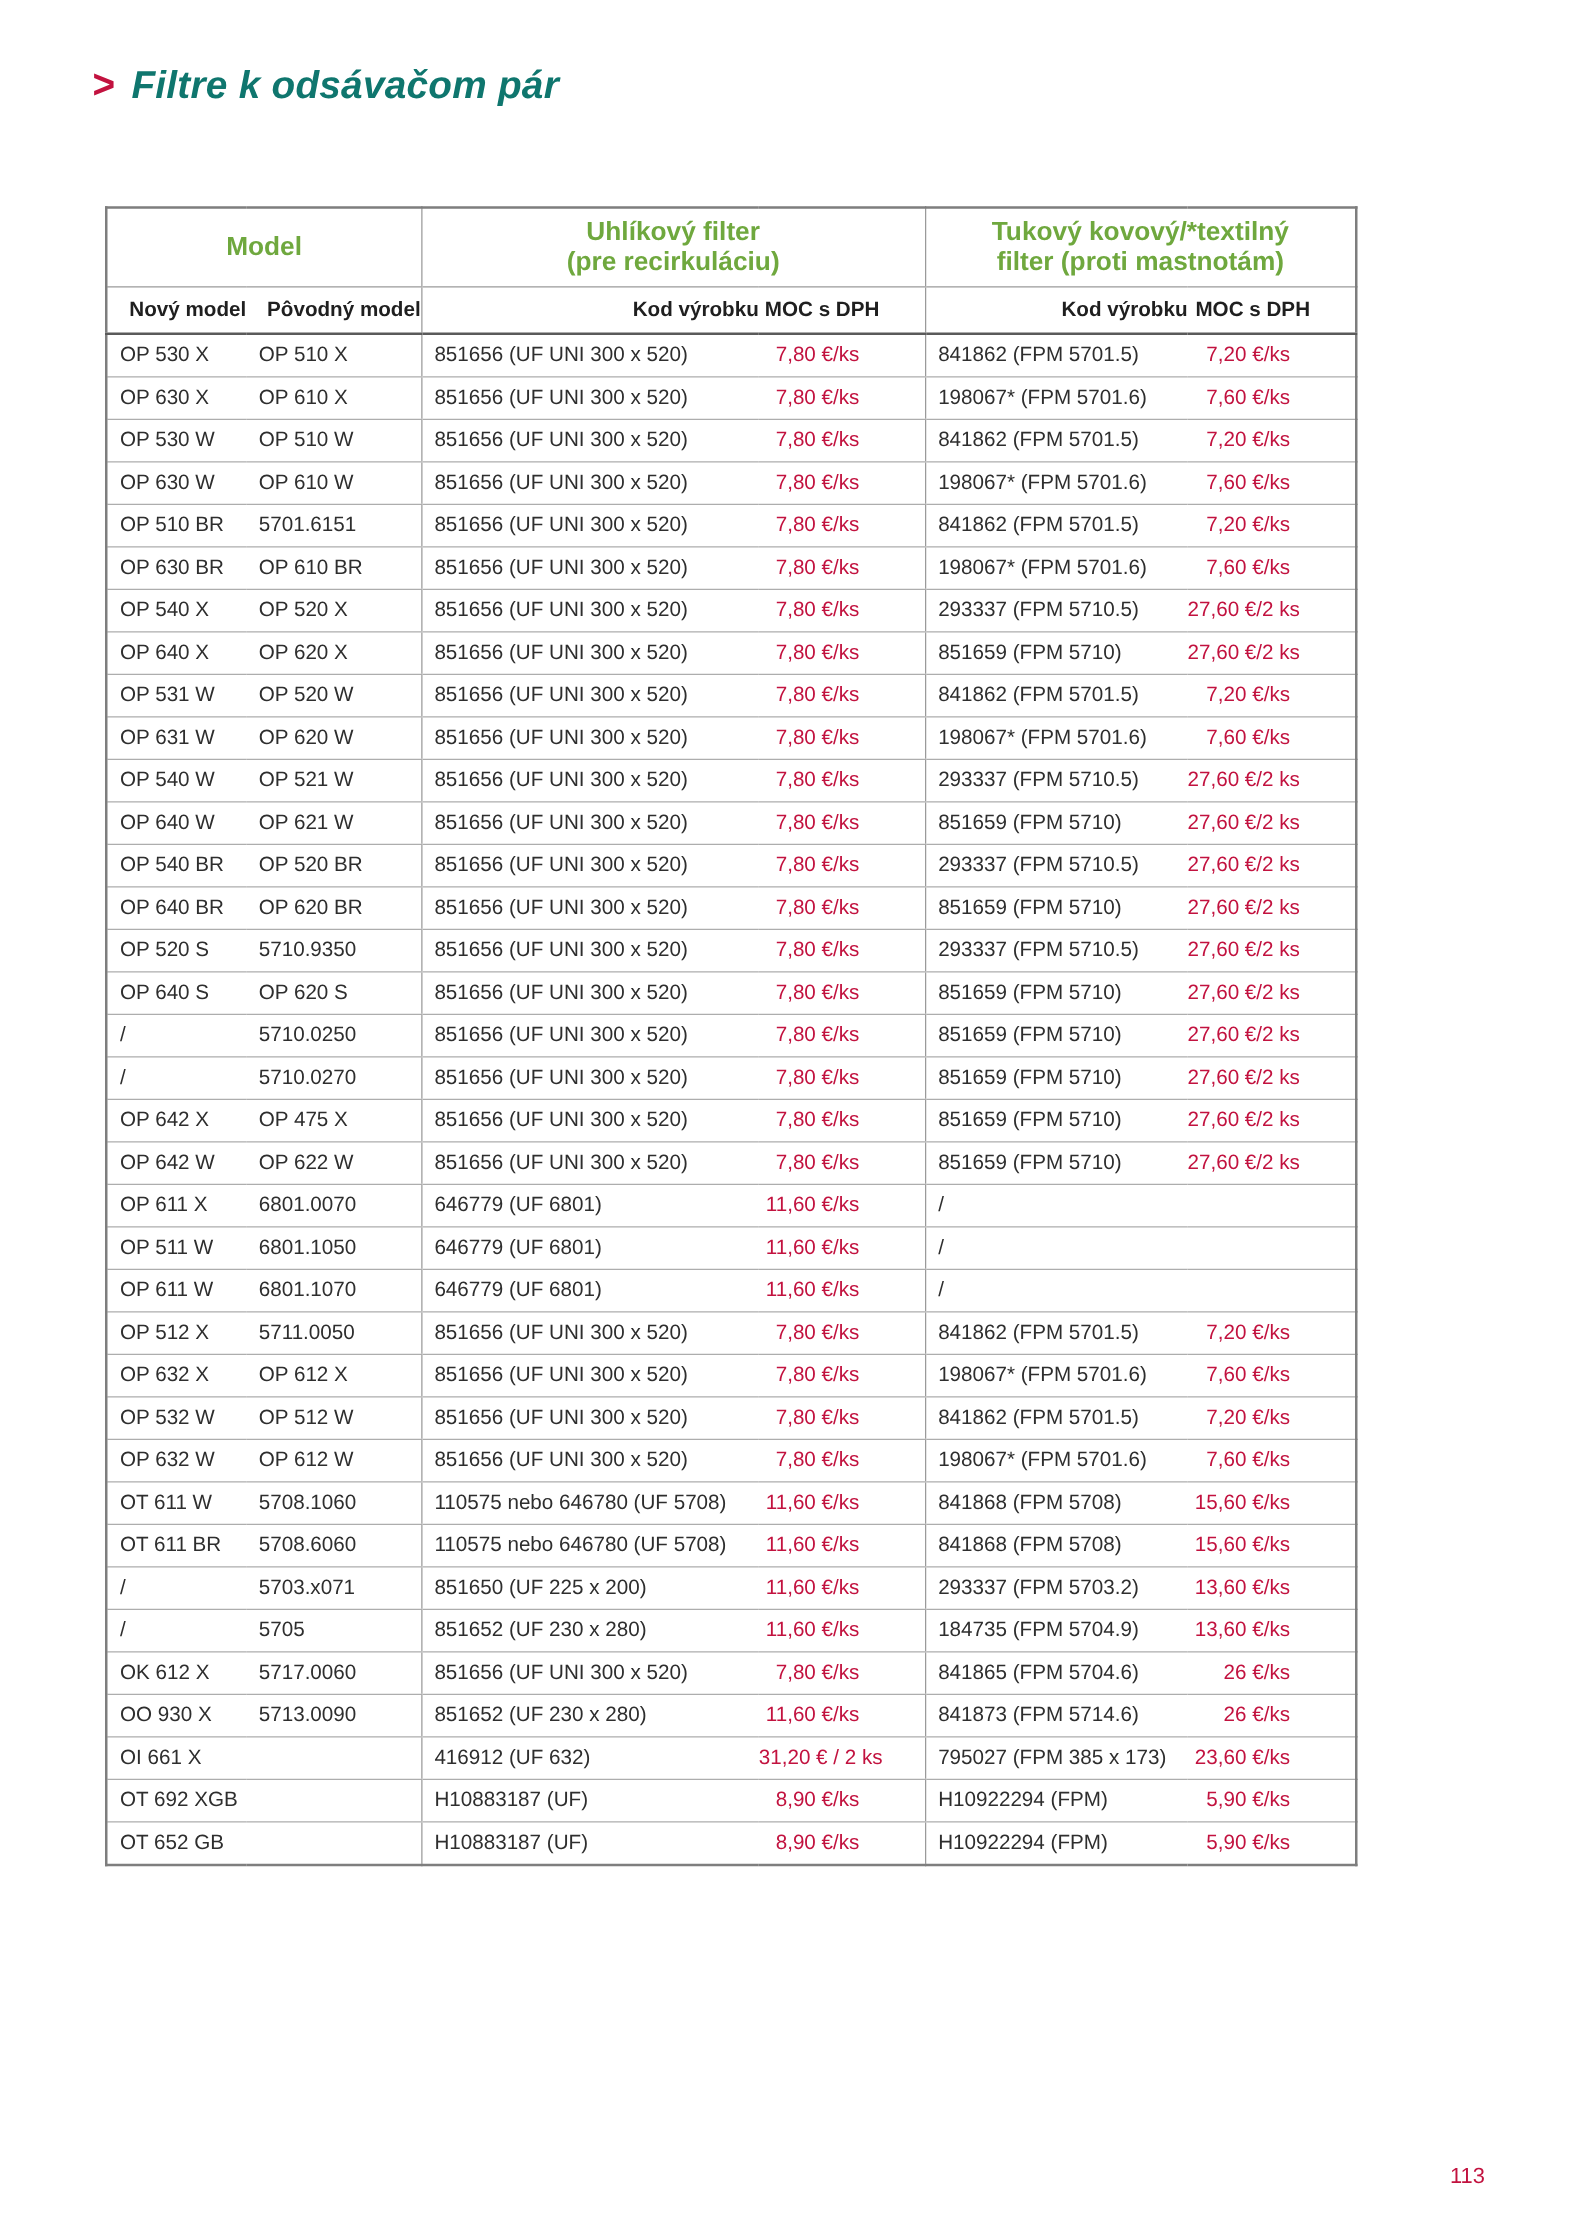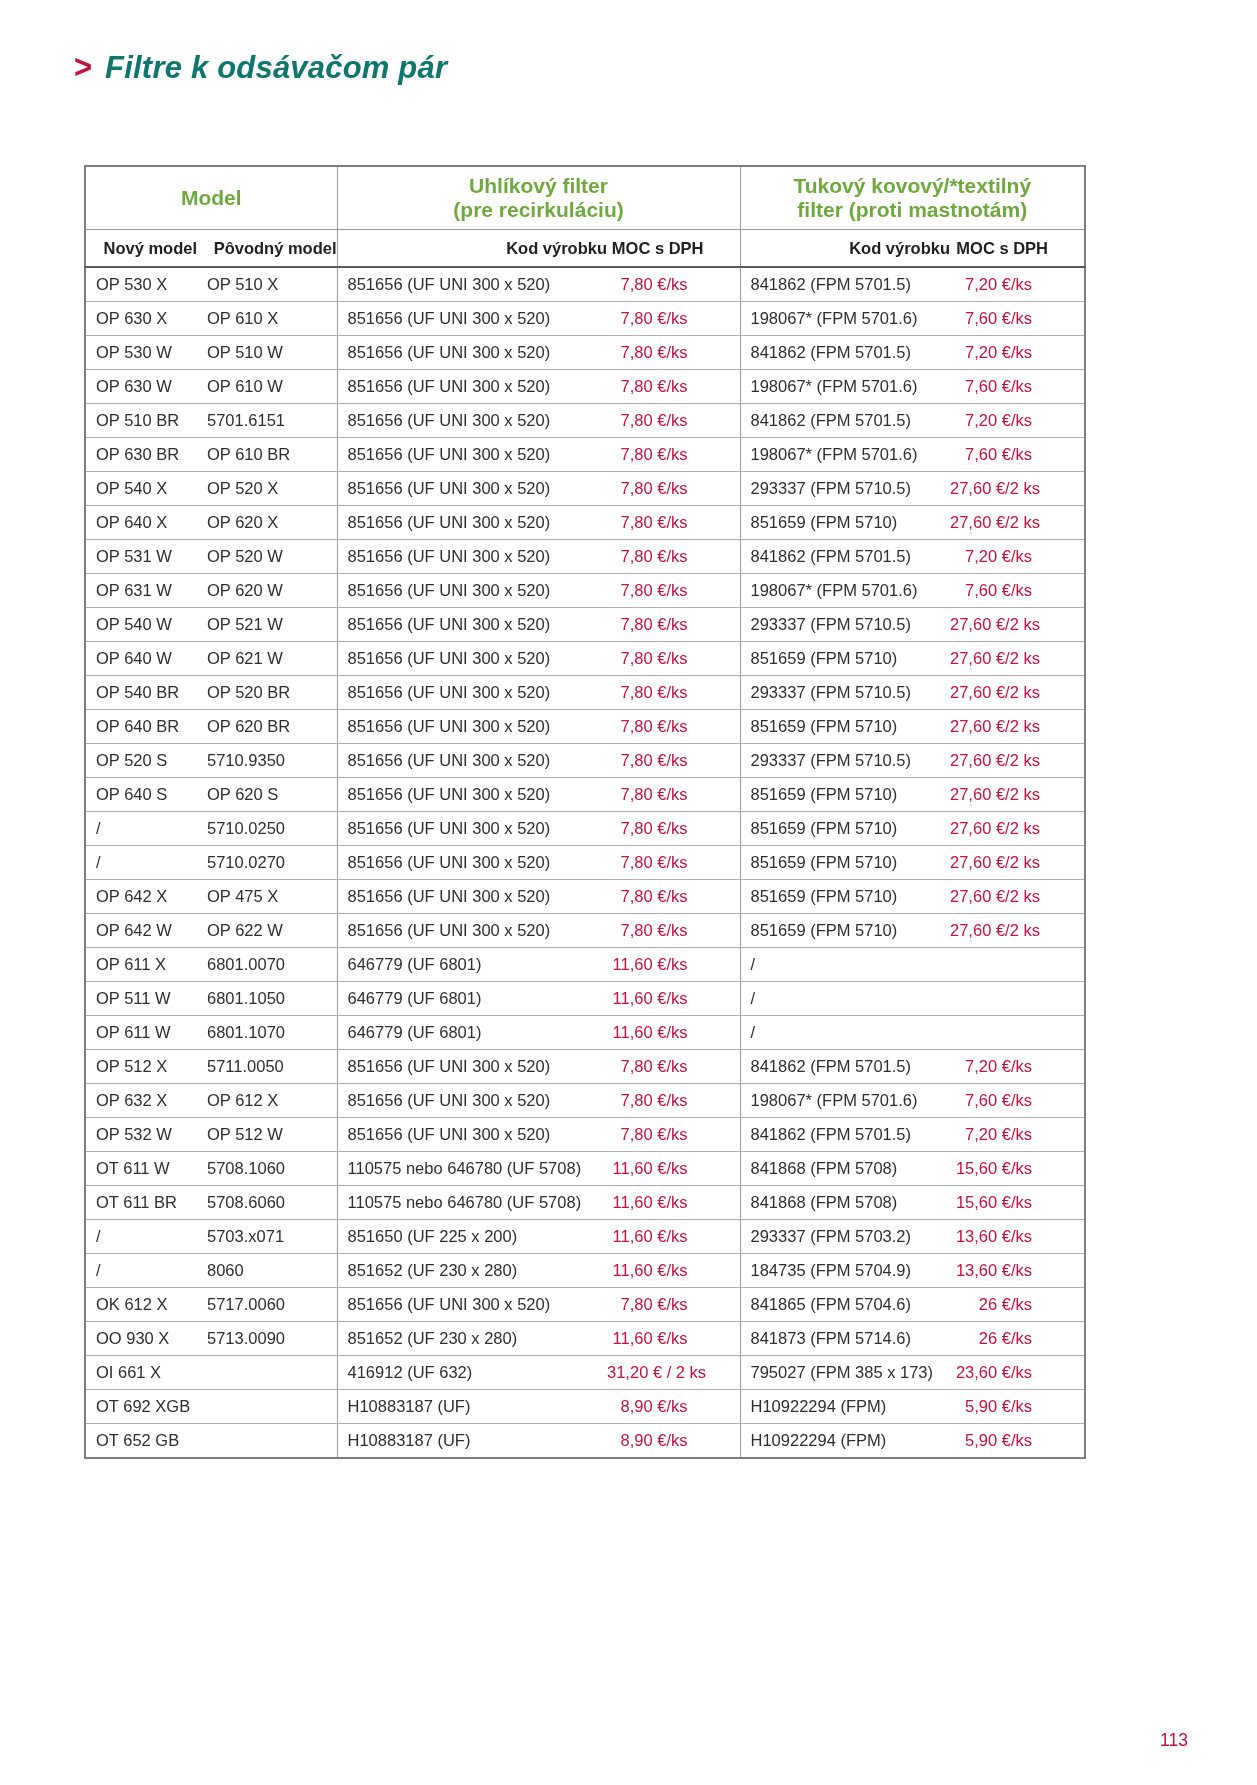--- a/index.html
+++ b/index.html
@@ -285,20 +285,28 @@
       </tr>
       <tr>
         <td class="c-model">OP 532 W</td>
         <td class="c-model">OP 512 W</td>
         <td class="c-code vline">851656 (UF UNI 300 x 520)</td>
         <td class="c-price">7,80 €/ks</td>
         <td class="c-code vline">841862 (FPM 5701.5)</td>
         <td class="c-price">7,20 €/ks</td>
       </tr>
       <tr>
+        <td class="c-model">OP 632 W</td>
+        <td class="c-model">OP 612 W</td>
+        <td class="c-code vline">851656 (UF UNI 300 x 520)</td>
+        <td class="c-price">7,80 €/ks</td>
+        <td class="c-code vline">198067* (FPM 5701.6)</td>
+        <td class="c-price">7,60 €/ks</td>
+      </tr>
+      <tr>
         <td class="c-model">OT 611 W</td>
         <td class="c-model">5708.1060</td>
         <td class="c-code vline">110575 nebo 646780 (UF 5708)</td>
         <td class="c-price">11,60 €/ks</td>
         <td class="c-code vline">841868 (FPM 5708)</td>
         <td class="c-price">15,60 €/ks</td>
       </tr>
       <tr>
         <td class="c-model">OT 611 BR</td>
         <td class="c-model">5708.6060</td>
@@ -310,21 +318,21 @@
       <tr>
         <td class="c-model">/</td>
         <td class="c-model">5703.x071</td>
         <td class="c-code vline">851650 (UF 225 x 200)</td>
         <td class="c-price">11,60 €/ks</td>
         <td class="c-code vline">293337 (FPM 5703.2)</td>
         <td class="c-price">13,60 €/ks</td>
       </tr>
       <tr>
         <td class="c-model">/</td>
-        <td class="c-model">8060</td>
+        <td class="c-model">5705</td>
         <td class="c-code vline">851652 (UF 230 x 280)</td>
         <td class="c-price">11,60 €/ks</td>
         <td class="c-code vline">184735 (FPM 5704.9)</td>
         <td class="c-price">13,60 €/ks</td>
       </tr>
       <tr>
         <td class="c-model">OK 612 X</td>
         <td class="c-model">5717.0060</td>
         <td class="c-code vline">851656 (UF UNI 300 x 520)</td>
         <td class="c-price">7,80 €/ks</td>

